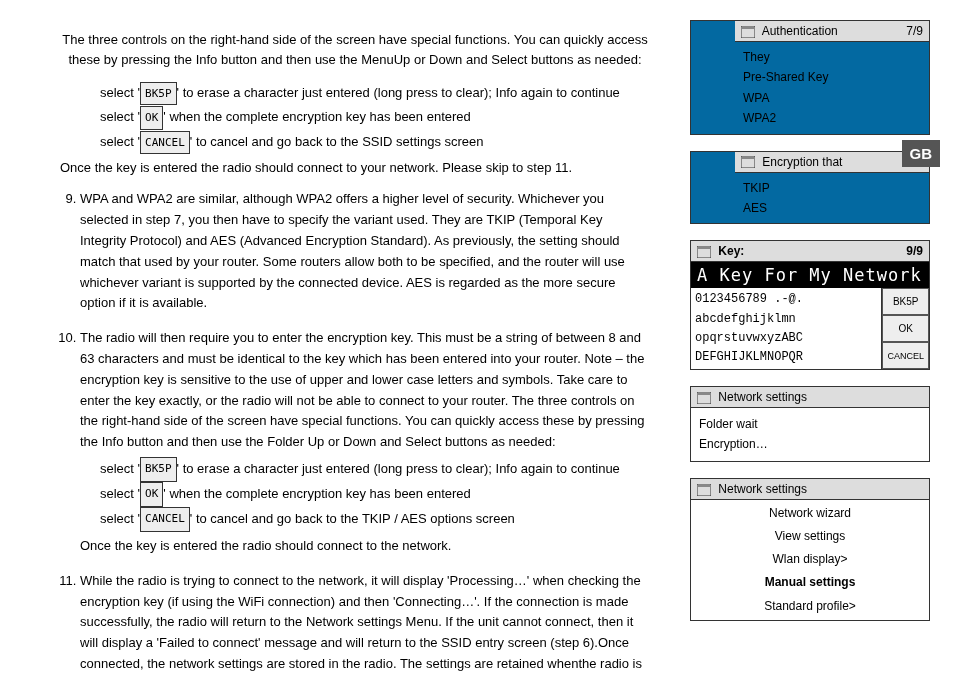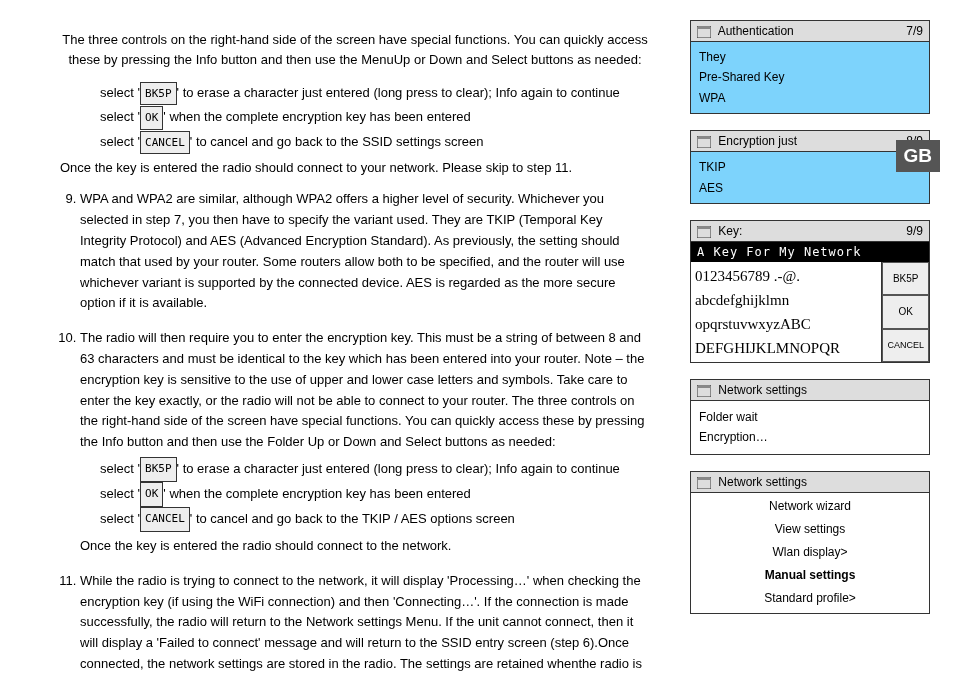--- a/index.html
+++ b/index.html
@@ -25,21 +25,21 @@
       gap: 16px;
       position: relative;
     }
     .gb-tab {
       position: absolute;
       right: 0;
       top: 140px;
       background: #555;
       color: #fff;
       font-weight: bold;
-      font-size: 19px;
+      font-size: 15px;
       padding: 5px 8px;
       writing-mode: horizontal-tb;
     }
     p.intro {
       margin-bottom: 12px;
       line-height: 1.5;
       text-align: center;
     }
     .select-line {
       margin-left: 40px;
@@ -63,22 +63,23 @@
     }
     .select-block {
       margin-left: 20px;
       line-height: 1.9;
     }
 
     
     .ui-box {
       border: 1px solid #333;
       font-size: 12px;
-      background: #7dd3fc;
+      background: #0369a1;
       min-height: 60px;
+      padding-left: 44px;
     }
     .ui-box-header {
       background: #ddd;
       padding: 3px 6px;
       font-size: 12px;
       display: flex;
       justify-content: space-between;
       align-items: center;
       border-bottom: 1px solid #333;
     }
@@ -94,37 +95,38 @@
       background: #fff;
     }
     .key-box-header {
       background: #ddd;
       padding: 3px 6px;
       font-size: 12px;
       display: flex;
       justify-content: space-between;
       align-items: center;
       border-bottom: 1px solid #333;
+      font-weight: bold;
     }
     .key-entry-field {
       background: #000;
       color: #fff;
       padding: 3px 6px;
-      font-size: 12px;
+      font-size: 17px;
       font-family: monospace;
       letter-spacing: 1px;
     }
     .key-grid {
       display: grid;
       grid-template-columns: 1fr auto;
     }
     .key-chars {
       padding: 2px 4px;
-      font-family: Liberation Serif, serif;
-      font-size: 15px;
+      font-family: Liberation Mono, monospace;
+      font-size: 12px;
       line-height: 1.6;
     }
     .key-btns {
       display: flex;
       flex-direction: column;
       border-left: 1px solid #333;
     }
     .key-btn {
       border: 1px solid #555;
       background: #eee;
@@ -242,31 +244,32 @@
             <rect x="1" y="1" width="12" height="2" fill="#888"></rect>
           </svg>
         <span>Authentication</span>
       </span>
       <span>7/9</span>
     </div>
     <div class="ui-box-body">
       <div>They</div>
       <div>Pre-Shared Key</div>
       <div>WPA</div>
+      <div>WPA2</div>
     </div>
   </div>
 
   <div class="ui-box">
     <div class="ui-box-header">
       <span>
         <svg width="14" height="12" viewBox="0 0 14 12" style="margin-right:4px;vertical-align:middle;">
             <rect x="0" y="0" width="14" height="12" rx="1" fill="none" stroke="#333" stroke-width="1"></rect>
             <rect x="1" y="1" width="12" height="2" fill="#888"></rect>
           </svg>
-        <span>Encryption just</span>
+        <span>Encryption that</span>
       </span>
       <span>8/9</span>
     </div>
     <div class="ui-box-body">
       <div>TKIP</div>
       <div>AES</div>
     </div>
   </div>
 
   <div class="key-box">

